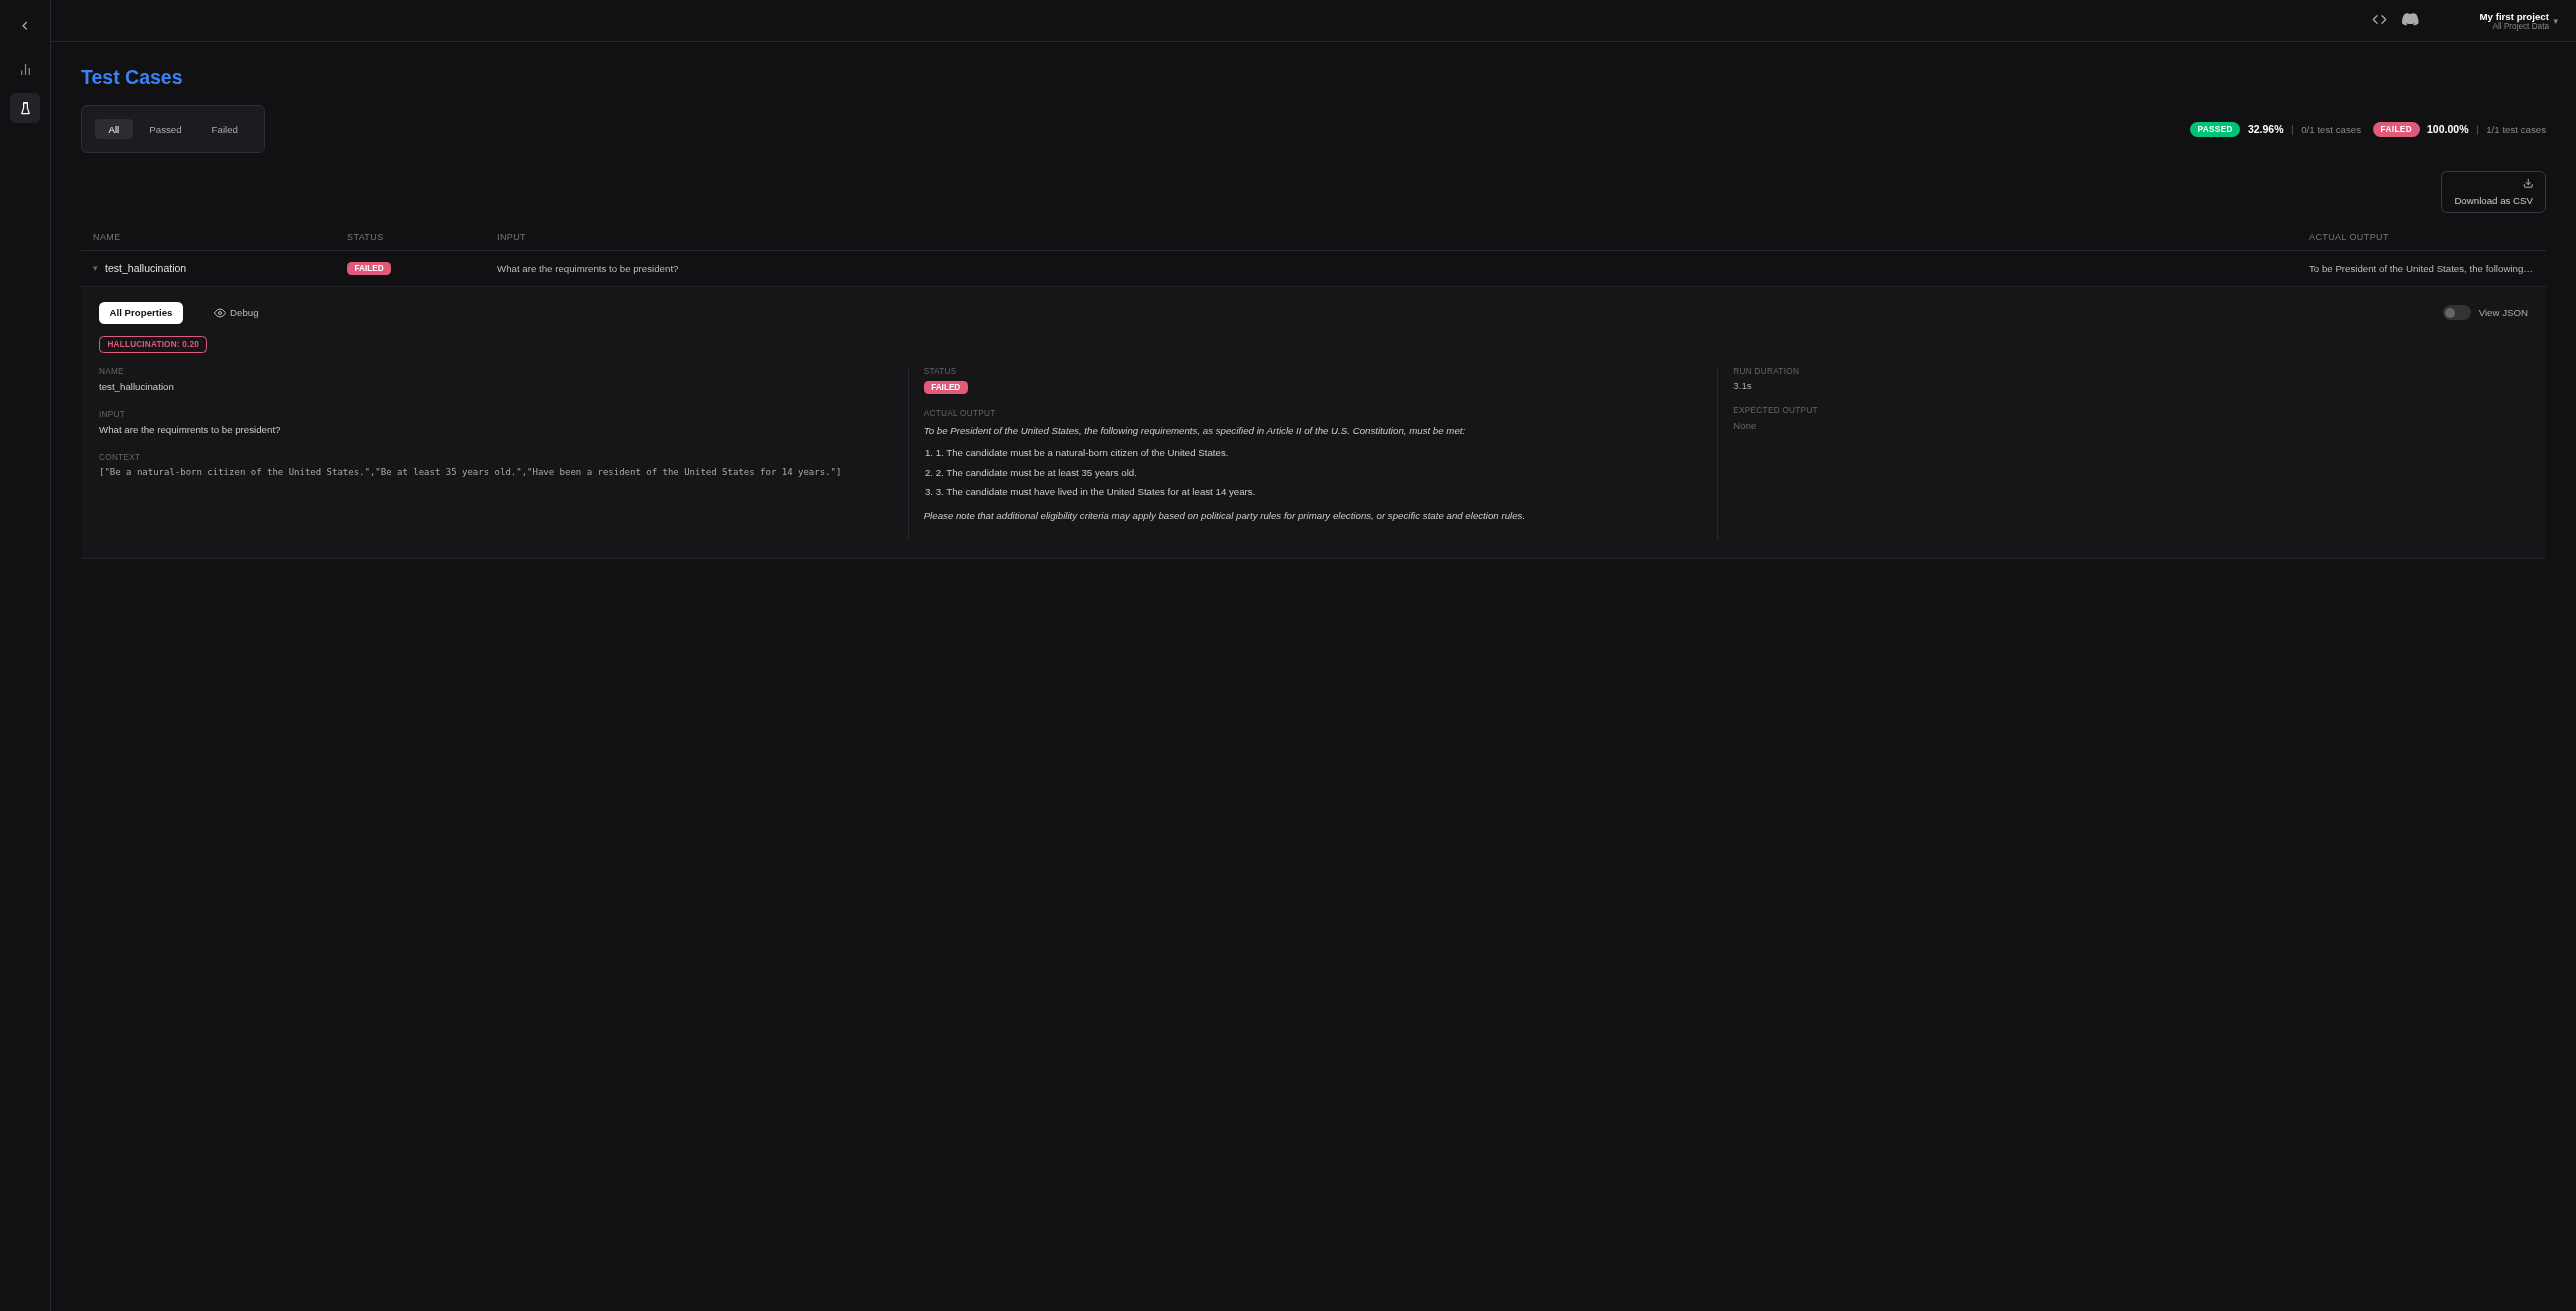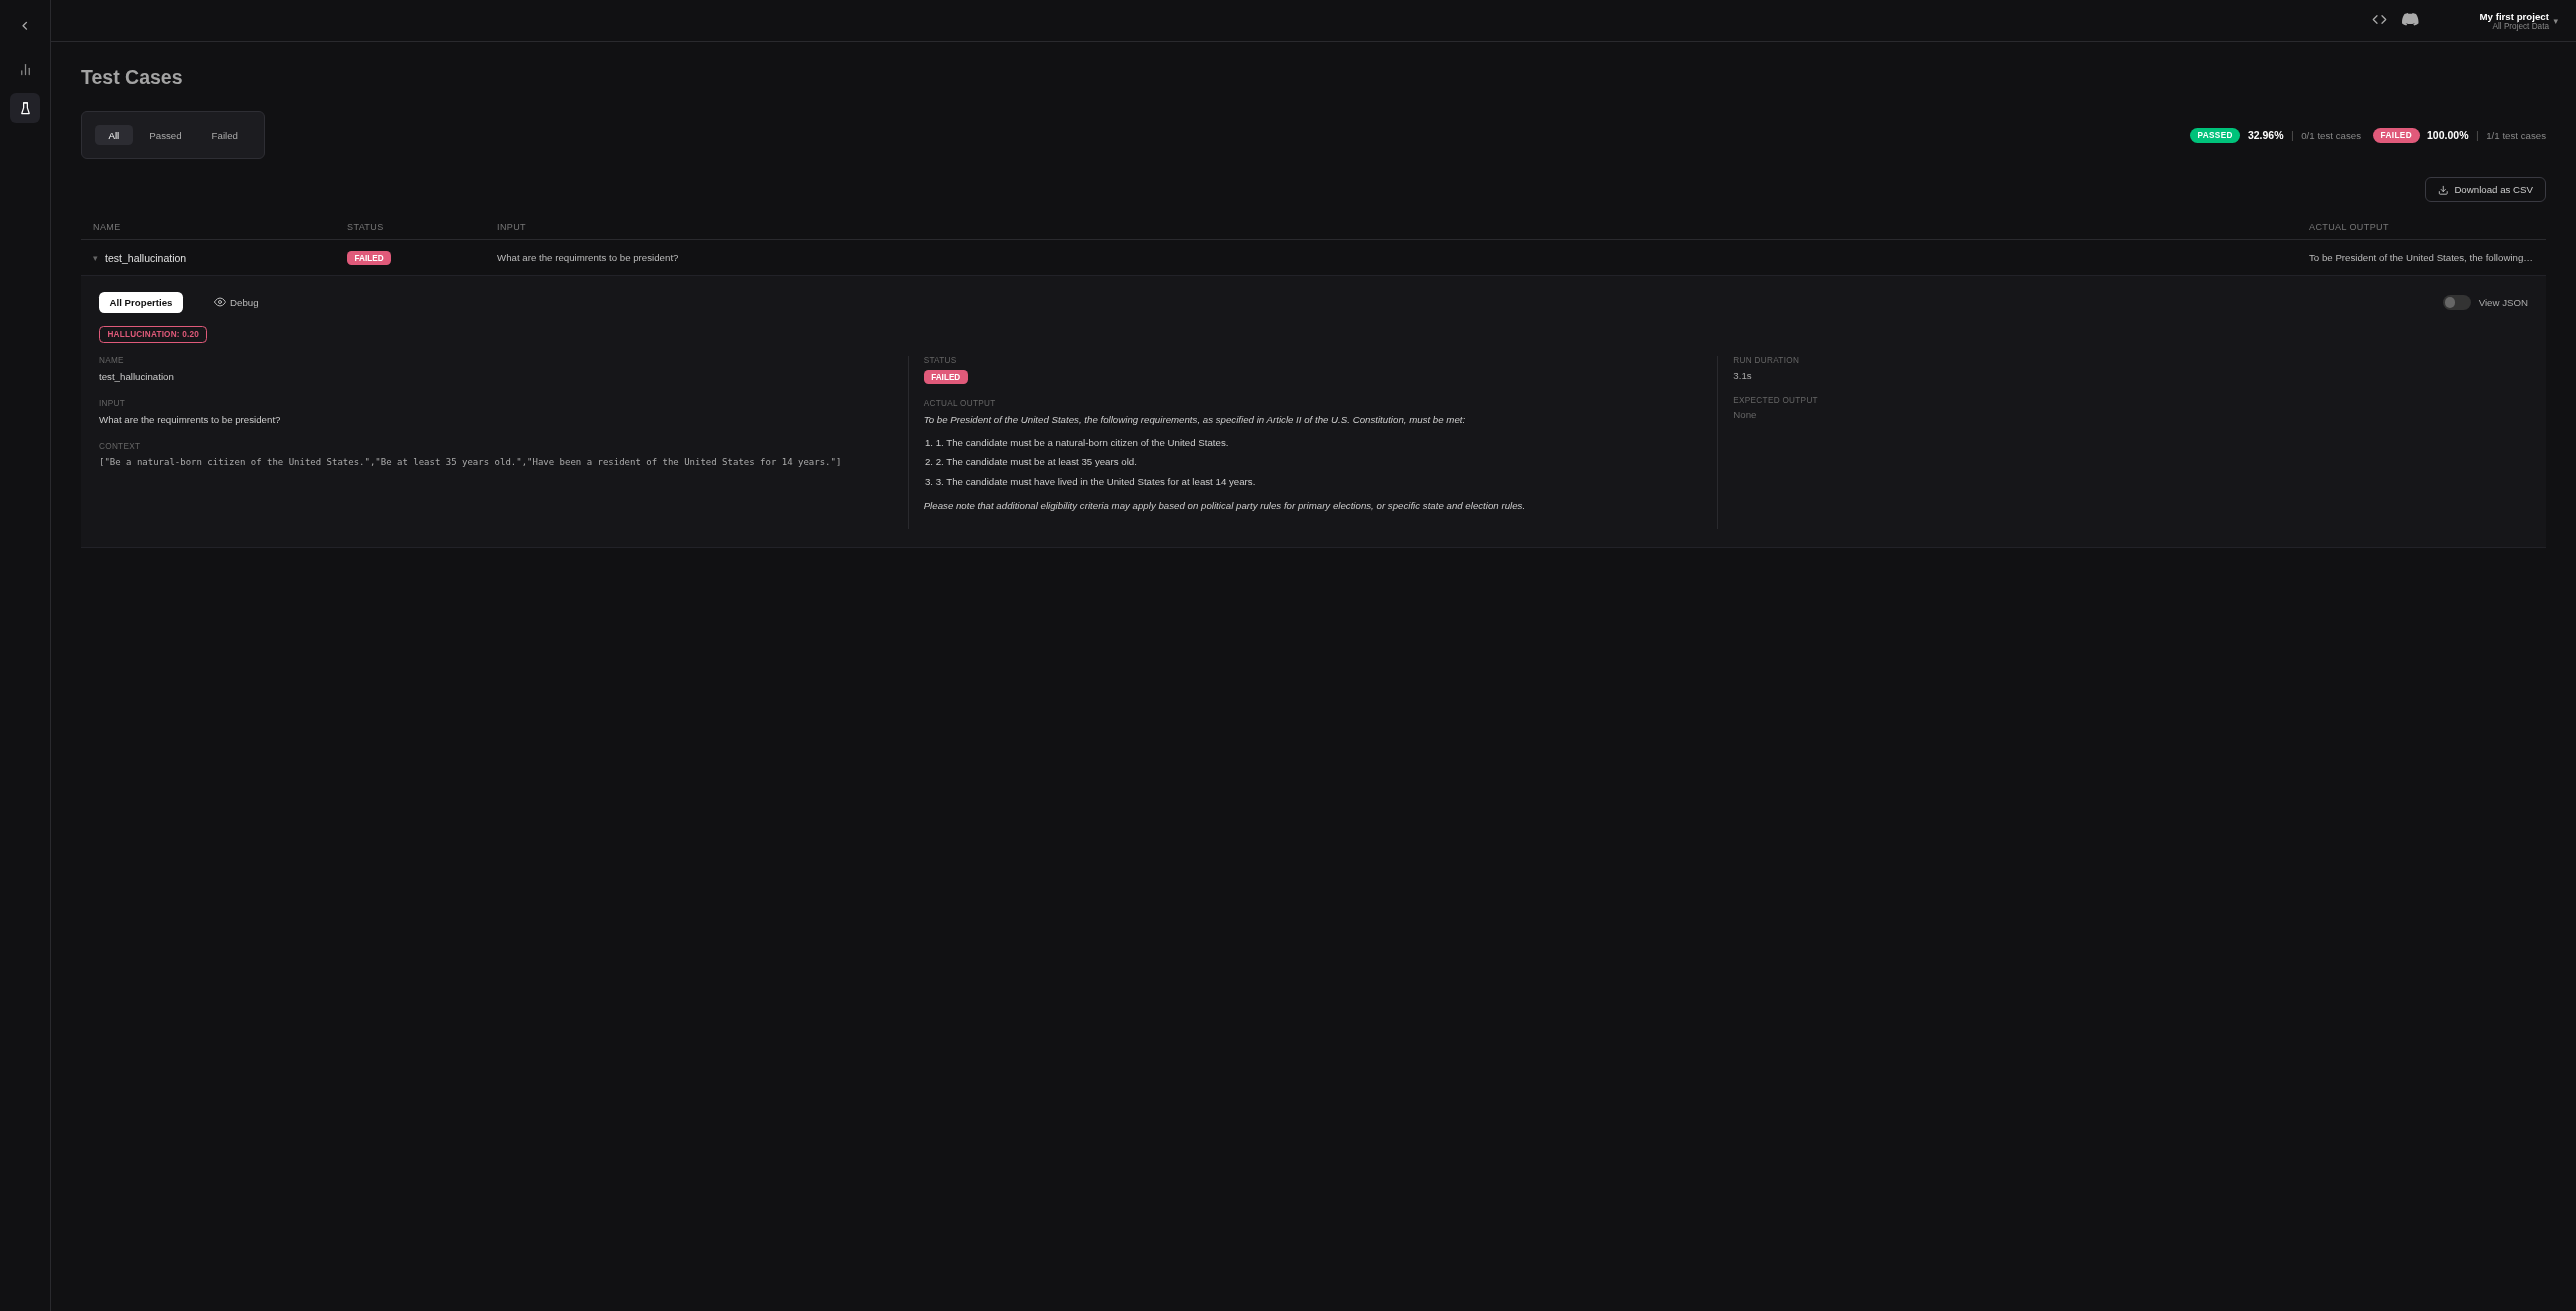--- a/index.html
+++ b/index.html
@@ -96,22 +96,22 @@
     
     .content {
       flex: 1;
       overflow-y: auto;
       padding: 24px 30px;
     }
 
     .page-title {
       font-size: 19.5px;
       font-weight: 700;
-      color: #a3a3a3;
-      margin-bottom: 22px;
+      color: #3b82f6;
+      margin-bottom: 16px;
     }
 
     
     .filter-bar {
       display: flex;
       align-items: center;
       justify-content: space-between;
       margin-bottom: 18px;
     }
     .filter-tabs {
@@ -188,20 +188,21 @@
       display: flex;
       align-items: flex-end;
       gap: 6px;
       padding: 6px 12px;
       border: 0.7px solid #3a3a42;
       border-radius: 6px;
       background: transparent;
       color: #ccc;
       font-size: 9.7px;
       cursor: pointer;
+      flex-direction: column;
     }
 
     
     .table-header {
       display: grid;
       grid-template-columns: 254px 150px 1fr 225px;
       padding: 7.5px 12px;
       border-bottom: 0.7px solid #2a2a2e;
       color: #777;
       font-size: 9px;

